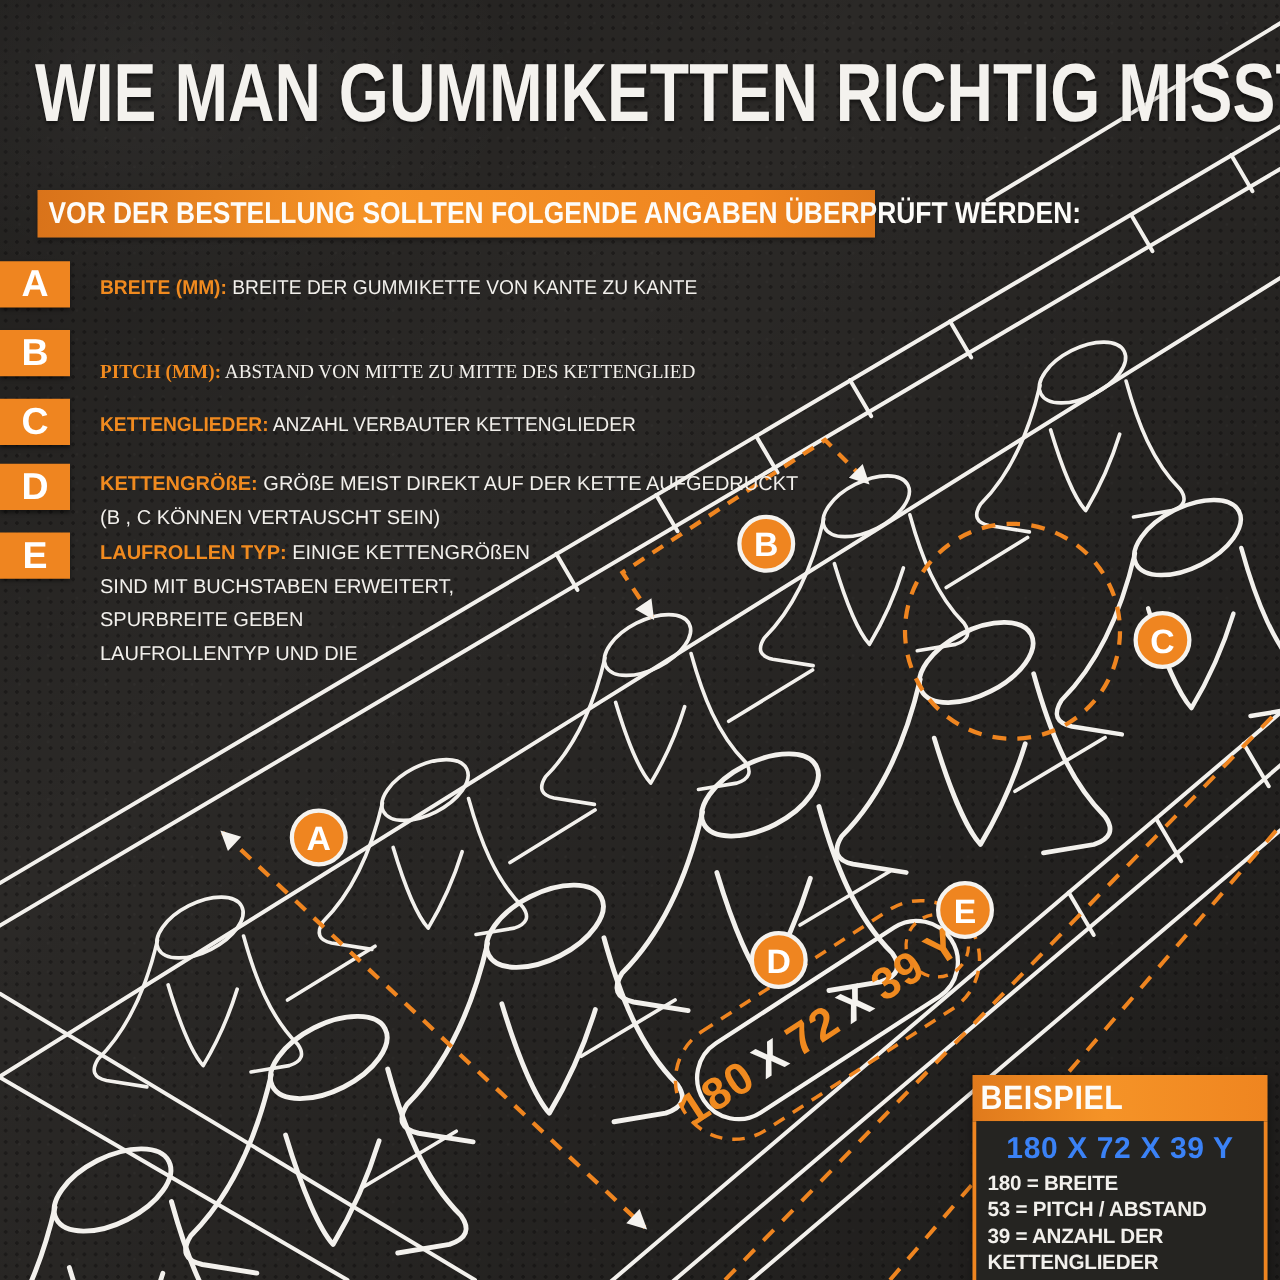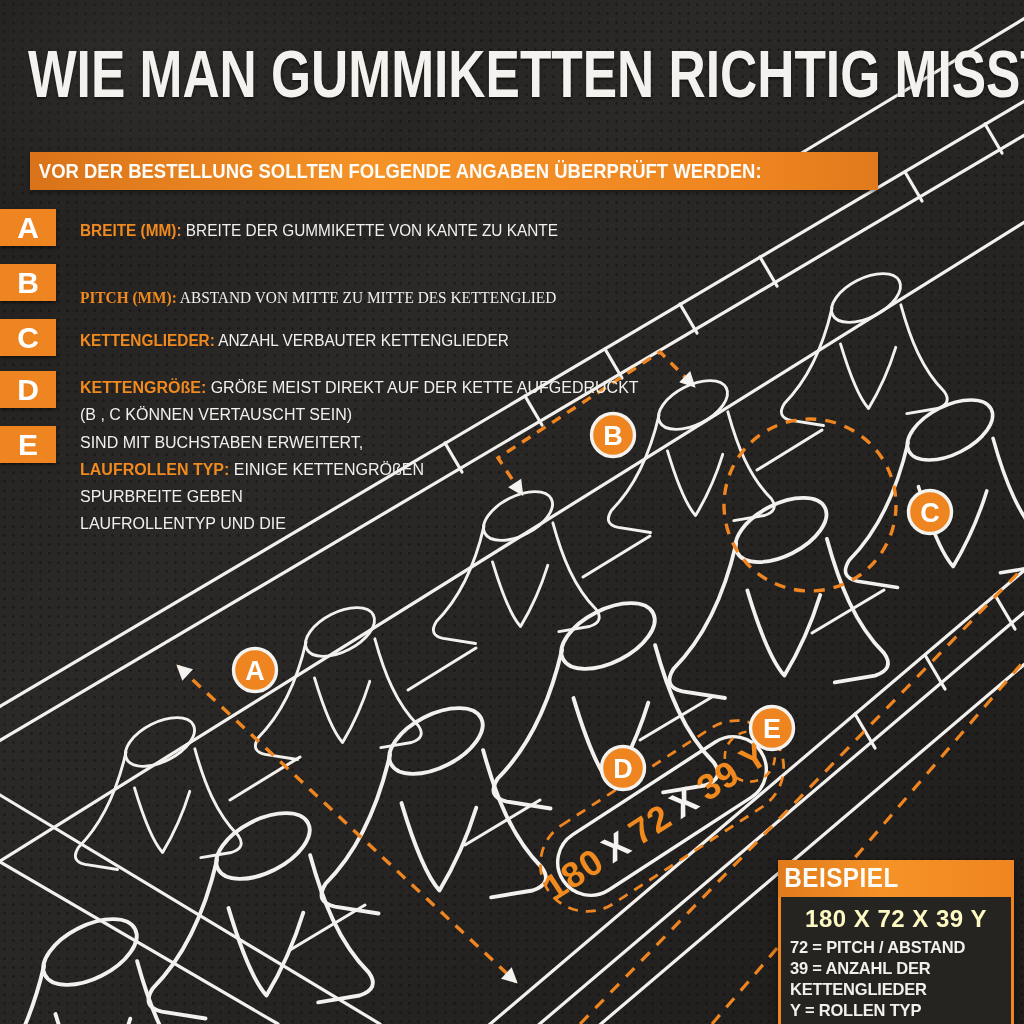--- a/index.html
+++ b/index.html
@@ -24,23 +24,23 @@
       radial-gradient(ellipse 420px 260px at 12% 6%, rgba(255,255,255,.05), transparent 70%),
       linear-gradient(135deg, rgba(0,0,0,.28), rgba(0,0,0,0) 35%, rgba(0,0,0,.30));
   }
   .title{
     position:absolute;left:28px;top:36px;z-index:3;
     color:#f4f2ee;font-size:66px;font-weight:700;letter-spacing:0px;
     white-space:nowrap;transform:scaleX(.78);transform-origin:left center;
     text-shadow:0 2px 3px rgba(0,0,0,.5);
   }
   .banner{
-    position:absolute;left:30px;top:152px;width:848px;height:38px;z-index:3;
+    position:absolute;left:30px;top:152px;width:670px;height:38px;z-index:3;
     background:linear-gradient(90deg,#d9731a,#f59327 40%,#ef8520 85%,#e07a1c);
-    color:#fdfcf9;font-size:21px;font-weight:700;line-height:38px;
+    color:#fdfcf9;font-size:24px;font-weight:700;line-height:38px;
     box-shadow:0 2px 4px rgba(0,0,0,.4);
   }
   .banner-inner{display:inline-block;transform:scaleX(.88);transform-origin:left center;padding-left:10px;white-space:nowrap;}
   .legend{position:absolute;left:0;top:0;z-index:3;}
   .lsq{
     position:absolute;left:0;width:56px;height:37px;background:#ef8520;
     color:#fff;font-weight:700;font-size:30px;text-align:center;line-height:37px;
     box-shadow:0 2px 3px rgba(0,0,0,.45);
   }
   .lrow{position:absolute;left:80px;color:#f2f0ec;font-size:16px;line-height:27px;}
@@ -60,21 +60,21 @@
   .example-header{
     background:linear-gradient(90deg,#e07a1c,#f59327 45%,#ef8520);
     color:#fdfcf9;font-size:27px;font-weight:700;text-align:left;
     height:37px;line-height:37px;letter-spacing:.5px;
   }
   .example-header span{display:inline-block;transform:scaleX(.9);}
   .example-body{
     background:#252421;border:3px solid #ef8520;border-top:none;
     padding:6px 9px 8px 9px;
   }
-  .example-size{color:#fef9c3;font-size:24px;font-weight:700;text-align:center;margin:2px 0 4px 0;letter-spacing:.5px;}
+  .example-size{color:#3b82f6;font-size:24px;font-weight:700;text-align:center;margin:2px 0 4px 0;letter-spacing:.5px;}
   .example-line{color:#f2f0ec;font-size:16.5px;font-weight:700;line-height:21px;letter-spacing:-.2px;}
 </style>
 </head>
 <body>
 
 <div class="texture"></div>
 <div class="vignette"></div>
 
 <div class="title">WIE MAN GUMMIKETTEN RICHTIG MISST:</div>
 
@@ -211,32 +211,33 @@
   </div>
   <div class="lrow rowC">
     <span class="cond"><span class="term">KETTENGLIEDER:</span>
     <span>ANZAHL VERBAUTER KETTENGLIEDER</span></span>
   </div>
   <div class="lrow rowD">
     <span class="term">KETTENGRÖßE:</span>
     <span>GRÖßE MEIST DIREKT AUF DER KETTE AUFGEDRUCKT (B , C KÖNNEN VERTAUSCHT SEIN)</span>
   </div>
   <div class="lrow rowE">
-    <div>SIND MIT BUCHSTABEN ERWEITERT,</div>
     <div><span class="term">LAUFROLLEN TYP:</span>
     <span>EINIGE KETTENGRÖßEN</span></div>
+    <div>SIND MIT BUCHSTABEN ERWEITERT,</div>
     <div>SPURBREITE GEBEN</div>
     <div>LAUFROLLENTYP UND DIE</div>
   </div>
 </div>
 
 <div class="example">
   <div class="example-header">
     <span>BEISPIEL</span>
   </div>
   <div class="example-body">
     <div class="example-size">180 X 72 X 39 Y</div>
-    <div class="example-line">72 = PITCH / ABSTAND</div>
+    <div class="example-line">180 = BREITE</div>
+    <div class="example-line">53 = PITCH / ABSTAND</div>
     <div class="example-line">39 = ANZAHL DER KETTENGLIEDER</div>
     <div class="example-line">Y = ROLLEN TYP (ASYMMETRISCHE</div>
 
   </div>
 </div>
 
 </body></html>

